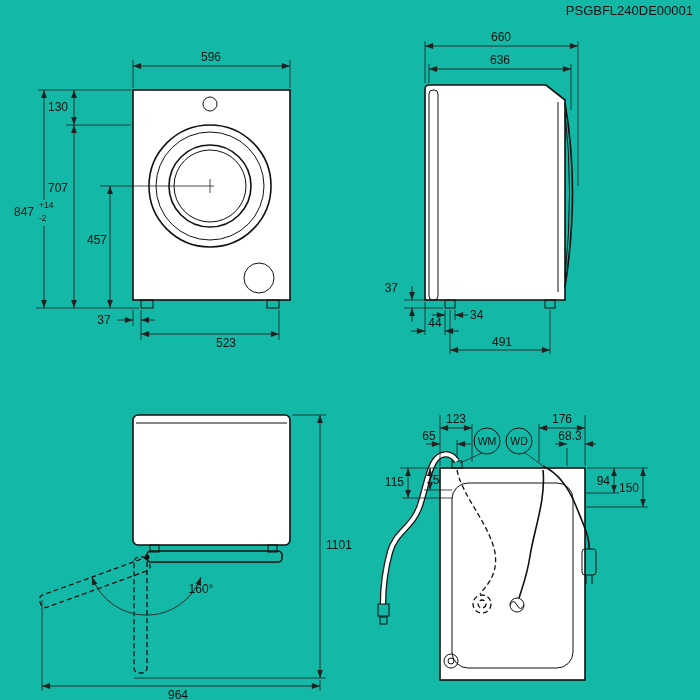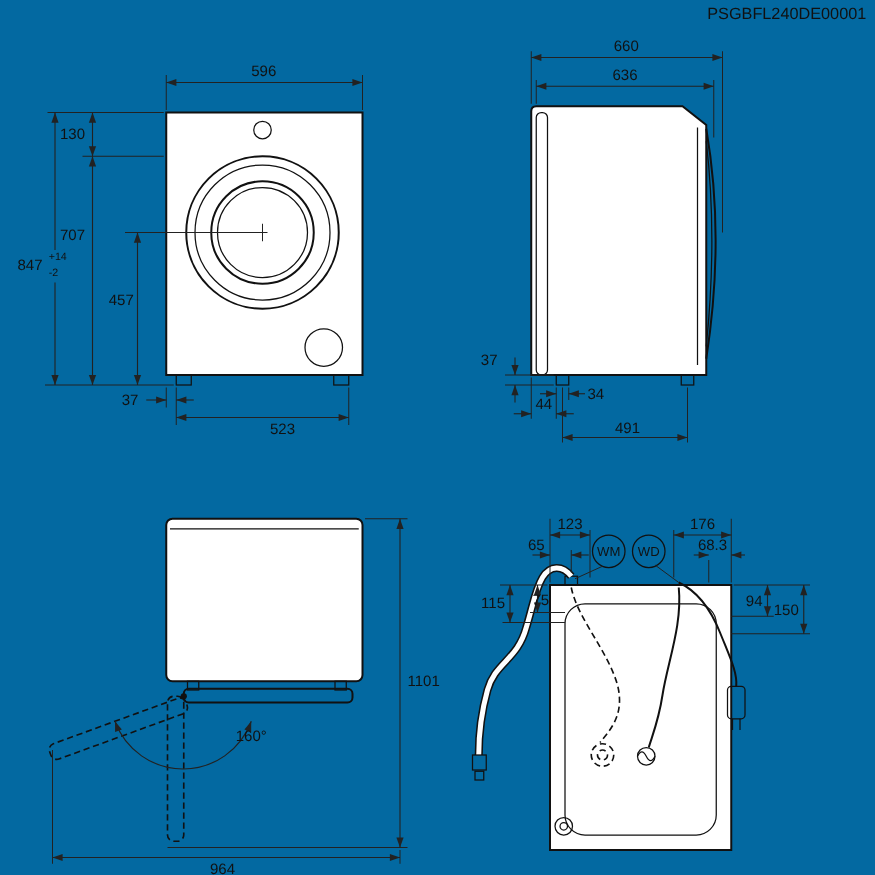--- a/index.html
+++ b/index.html
@@ -1,16 +1,16 @@
 <!DOCTYPE html>
 <html><head>
 <meta charset="utf-8">
 <style>
   html,body{margin:0;padding:0;background:#fff;}
-  .stage{position:relative;width:700px;height:700px;background:#0369a1;overflow:hidden;}
+  .stage{position:relative;width:700px;height:700px;background:#14b8a6;overflow:hidden;}
   svg{display:block;}
   .out{stroke:#111;stroke-width:1.6;fill:#fff;}
   .outn{stroke:#111;stroke-width:1.6;fill:none;}
   .thin{stroke:#111;stroke-width:1;fill:none;}
   .dim{stroke:#222;stroke-width:0.9;fill:none;}
   .ext{stroke:#222;stroke-width:0.8;fill:none;}
   .dash{stroke:#111;stroke-width:1.3;fill:none;stroke-dasharray:5 3;}
   .hose{stroke:#111;stroke-width:6.5;fill:none;}
   .hosein{stroke:#fff;stroke-width:4;fill:none;}
   .cord{stroke:#111;stroke-width:1.6;fill:none;}

